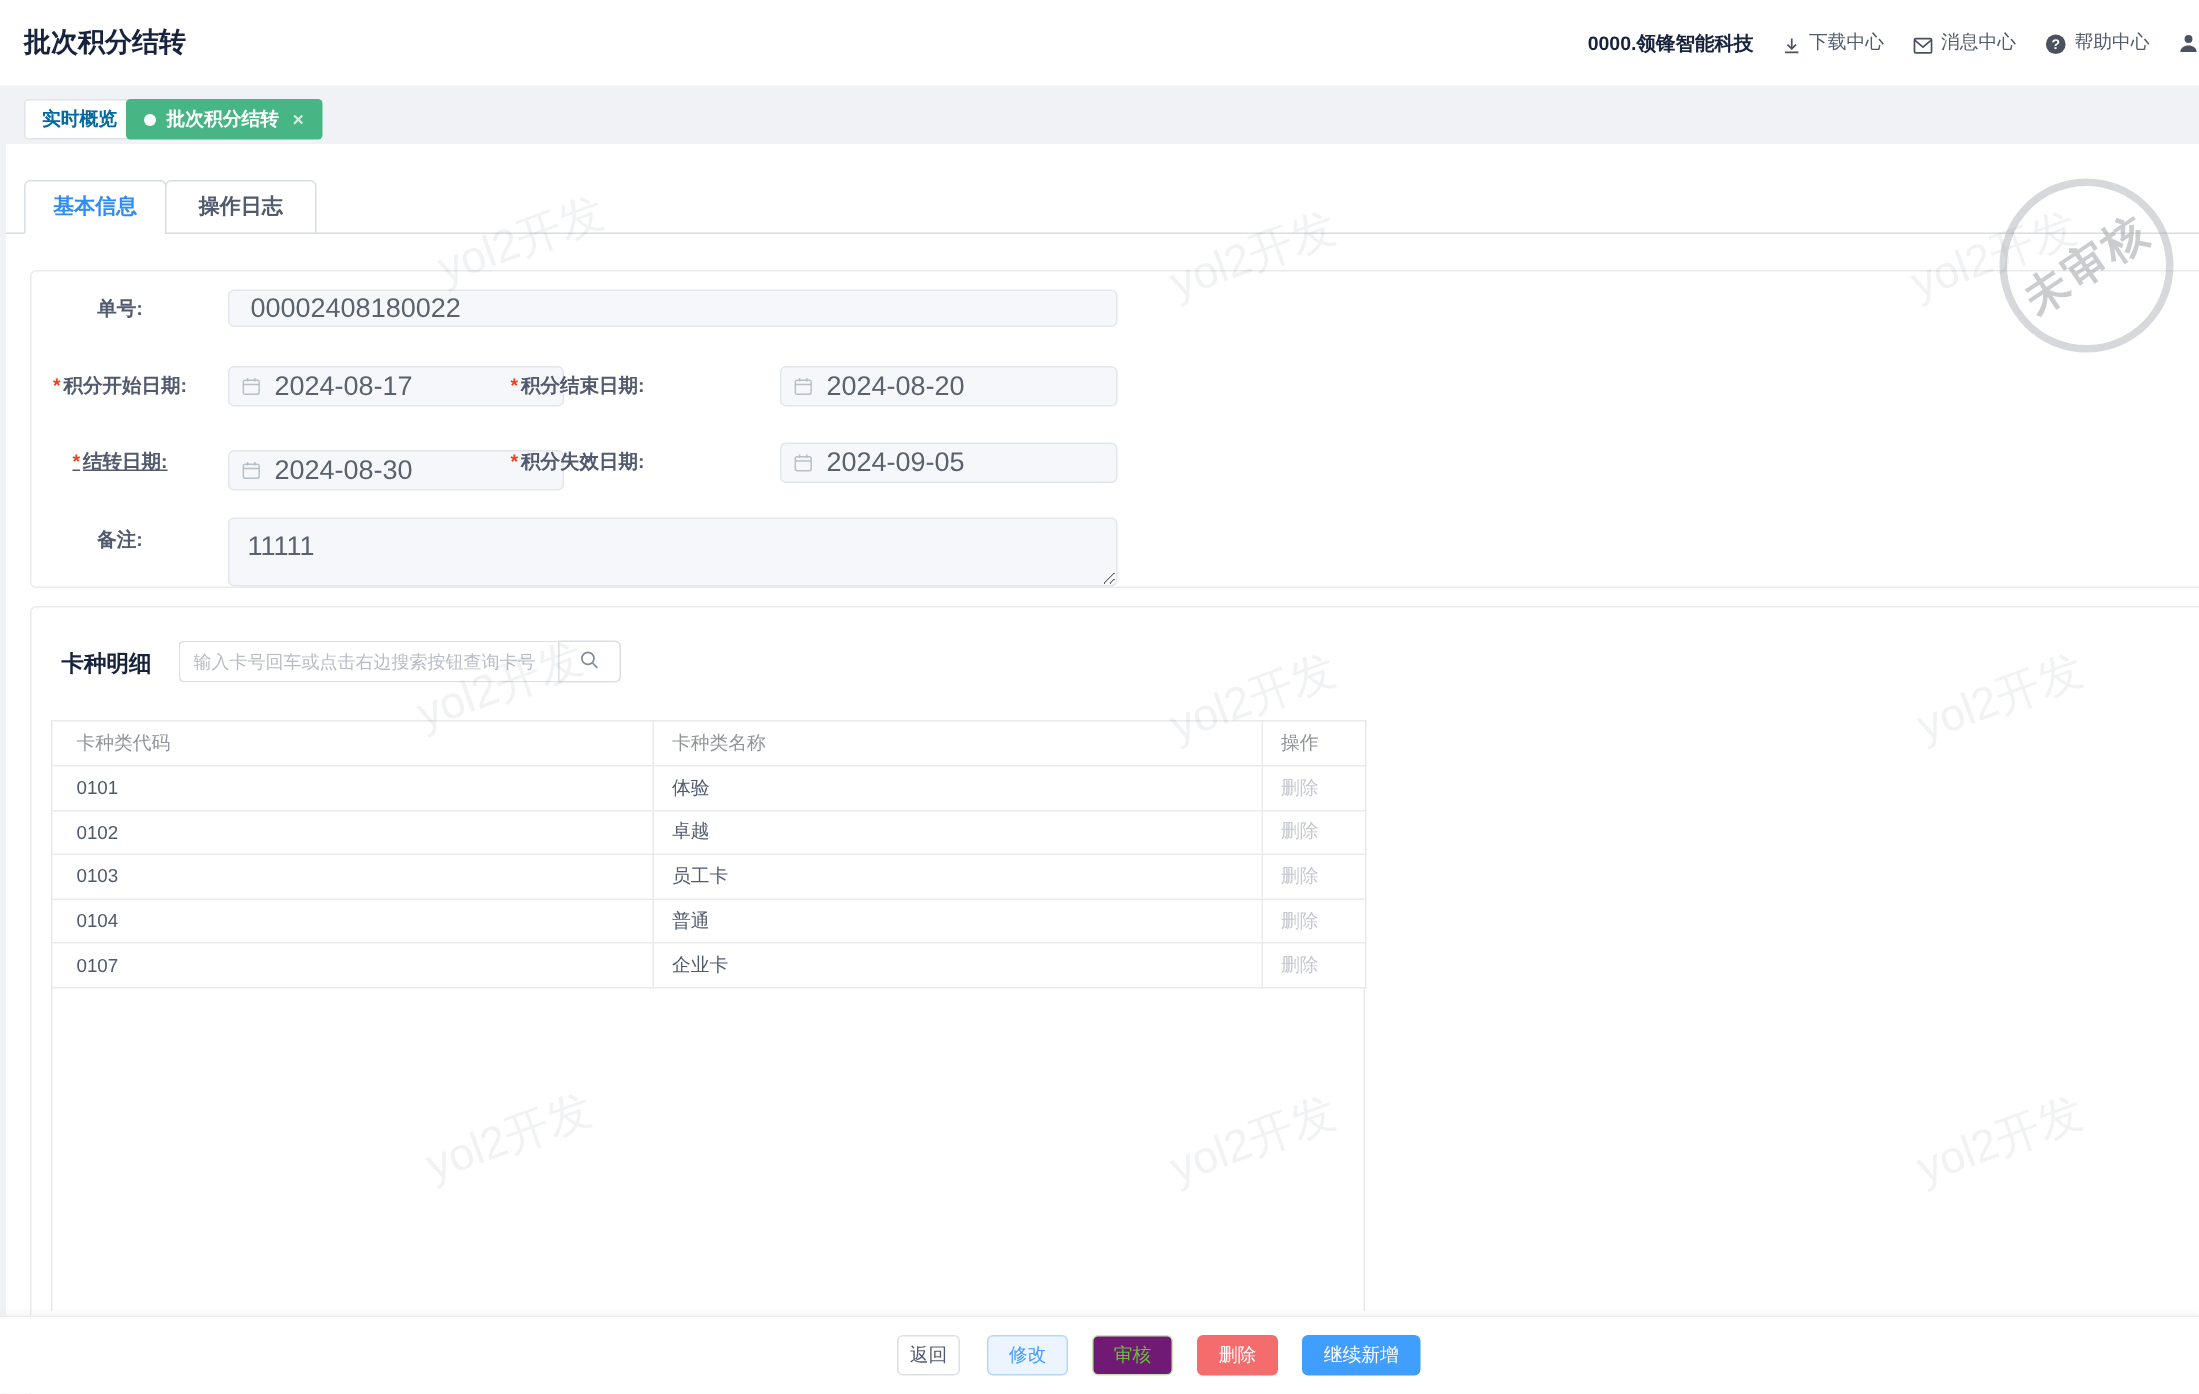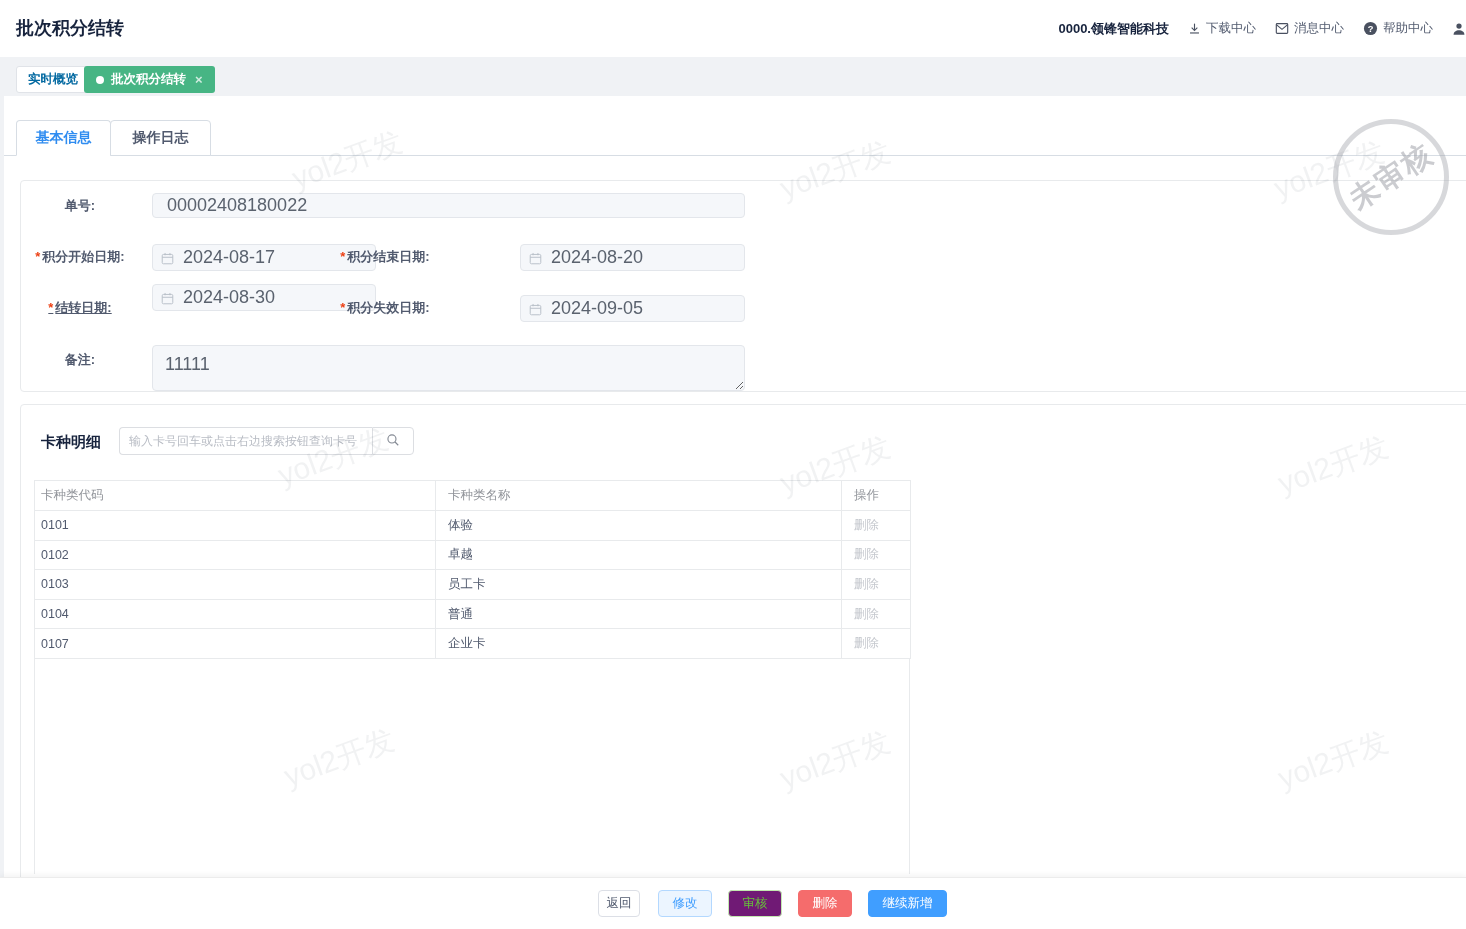--- a/index.html
+++ b/index.html
@@ -13,21 +13,21 @@
   body{
     position:relative;background:#f0f2f5;
     font-family:"Liberation Sans","DejaVu Sans",sans-serif;
     color:var(--text-body);
   }
   
   .top-header{position:absolute;left:0;top:0;width:1466px;height:57px;background:#fff;z-index:10;}
   .page-title{position:absolute;left:16px;top:16px;font-size:18px;font-weight:bold;color:var(--text-dark);}
   .top-right{position:absolute;right:-16px;top:0;height:57px;display:flex;align-items:center;gap:19px;}
   .company{font-size:13px;font-weight:bold;color:var(--text-dark);}
-  .nav-item{display:flex;align-items:center;gap:5px;font-size:12.5px;color:var(--text-body);cursor:pointer;}
+  .nav-item{display:flex;align-items:flex-end;gap:5px;font-size:12.5px;color:var(--text-body);cursor:pointer;}
   .nav-item svg{display:block;}
   .user-chip{display:flex;align-items:center;gap:4px;width:30px;overflow:hidden;}
   
   .tabstrip{position:absolute;left:0;top:57px;width:1466px;height:39px;background:#f0f2f5;z-index:9;}
   .wtab{position:absolute;top:9px;height:27px;display:flex;align-items:center;border-radius:3px;font-size:12.5px;cursor:pointer;}
   .wtab.inactive{left:16px;padding:0 11px;background:#fff;border:1px solid #e0e3e8;color:#0369a1;font-weight:bold;}
   .wtab.active{left:84px;padding:0 12px;background:var(--accent-green);color:#fff;font-weight:bold;}
   .wtab .dot{width:8px;height:8px;border-radius:50%;background:#fff;margin-right:7px;}
   .wtab .close{margin-left:9px;font-size:13px;opacity:.75;line-height:1;}
   
@@ -58,21 +58,21 @@
   .search-inp::placeholder{color:#b8bcc4;}
   .search-btn{width:42px;height:28px;border:1px solid #dcdee2;border-radius:0 4px 4px 0;background:#fff;
               display:flex;align-items:center;justify-content:center;cursor:pointer;}
   
   .card-table{position:absolute;left:13px;top:75px;width:876px;border-collapse:collapse;table-layout:fixed;}
   .card-table th,.card-table td{border:1px solid var(--border-light);font-weight:normal;text-align:left;
               font-size:12.5px;overflow:hidden;white-space:nowrap;}
   .card-table th{height:30px;color:var(--text-muted);background:#fff;}
   .card-table td{height:29.6px;color:var(--text-body);}
   .col-code{width:401px;} .col-name{width:406px;} .col-act{width:69px;}
-  .cell-pad8{padding-left:6px;} .cell-pad12{padding-left:12px;}
+  .cell-pad8{padding-left:16px;} .cell-pad12{padding-left:12px;}
   .del-link{color:var(--text-disabled);cursor:pointer;}
   .table-filler{position:absolute;left:13px;top:253px;width:876px;height:216px;
                 border-left:1px solid var(--border-light);border-right:1px solid var(--border-light);}
   
   .footer{position:absolute;left:0;top:877px;width:1466px;height:52px;background:#fff;z-index:30;
           border-top:1px solid #ececec;box-shadow:0 -2px 6px rgba(0,0,0,0.05);}
   .btn{position:absolute;top:12px;height:27px;border-radius:4px;font-size:12.5px;display:flex;align-items:center;
        justify-content:center;cursor:pointer;border:1px solid transparent;font-family:inherit;}
   .btn-default{left:598px;width:42px;background:#fff;border-color:#dcdfe6;color:var(--text-body);}
   .btn-primary-plain{left:658px;width:54px;background:#ecf5ff;border-color:#b3d8ff;color:var(--primary-blue);}
@@ -180,21 +180,21 @@
             <rect x="1.5" y="3" width="13" height="11.5" rx="1.5"></rect>
             <line x1="1.5" y1="6.5" x2="14.5" y2="6.5"></line>
             <line x1="5" y1="1.2" x2="5" y2="4"></line>
             <line x1="11" y1="1.2" x2="11" y2="4"></line>
           </svg></span>
     </div>
 
     <div class="flabel" style="left:0;top:114px;width:118px;text-decoration:underline;">
       <span class="req">*</span><span>结转日期:</span>
     </div>
-    <div class="date-wrap" style="left:131px;top:103px;width:224px;">
+    <div class="date-wrap" style="left:131px;top:119px;width:224px;">
       <input class="inp date-inp" readonly="" value="2024-08-30" style="">
       <span class="cal"><svg width="13" height="13" viewBox="0 0 16 16" fill="none" stroke="#b8bfc9" stroke-width="1.2">
             <rect x="1.5" y="3" width="13" height="11.5" rx="1.5"></rect>
             <line x1="1.5" y1="6.5" x2="14.5" y2="6.5"></line>
             <line x1="5" y1="1.2" x2="5" y2="4"></line>
             <line x1="11" y1="1.2" x2="11" y2="4"></line>
           </svg></span>
     </div>
     <div class="flabel" style="left:240px;top:114px;width:248px;">
       <span class="req">*</span><span>积分失效日期:</span>

